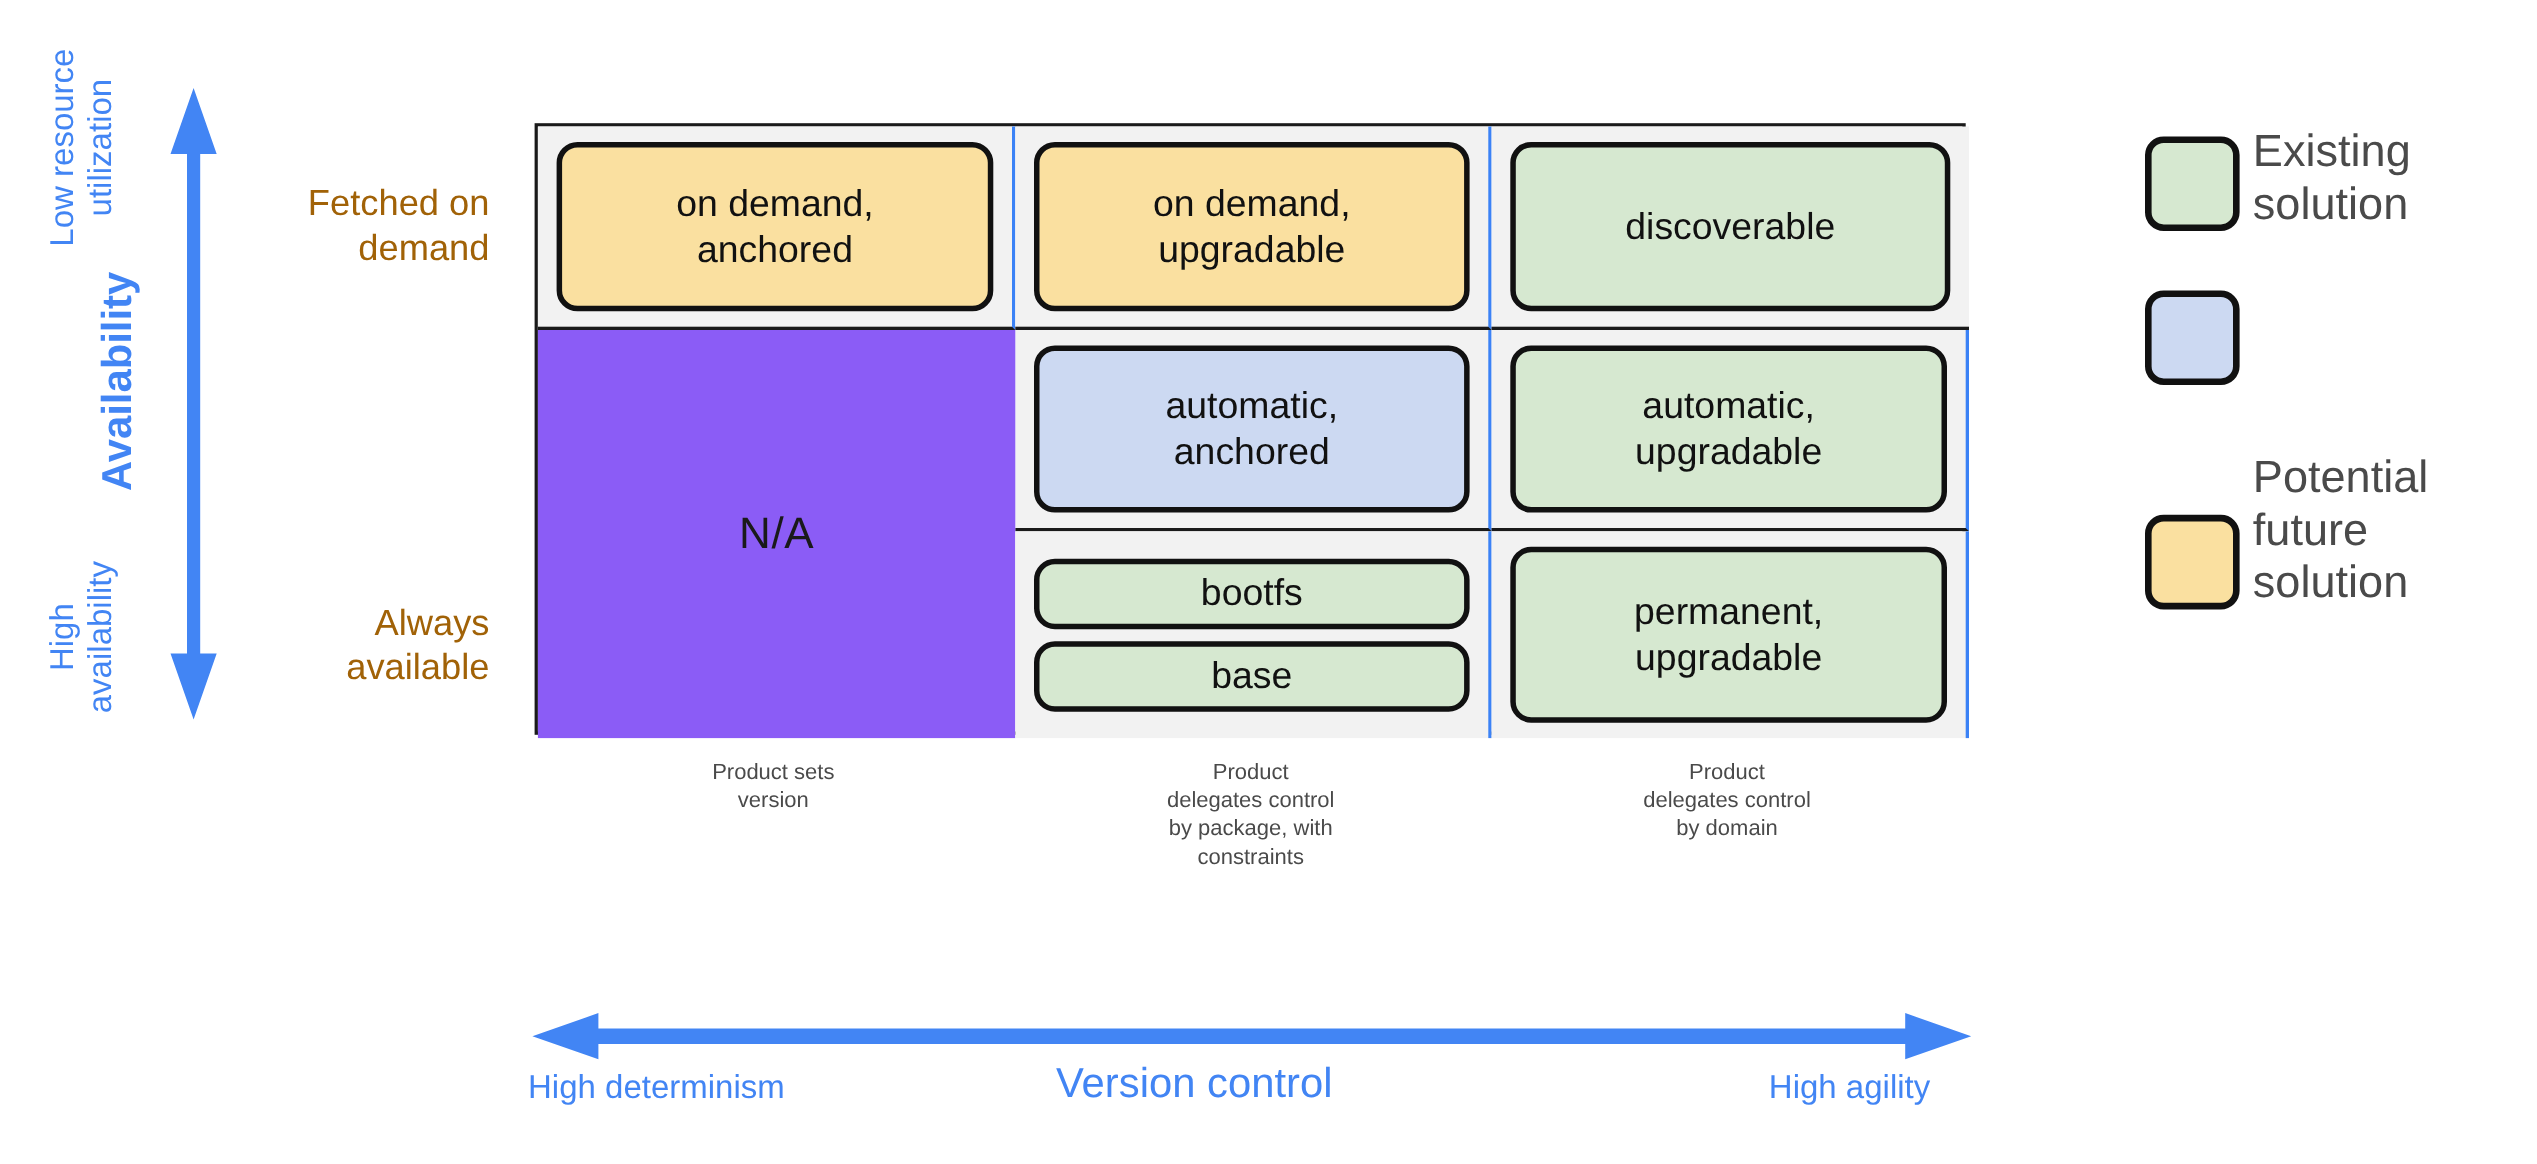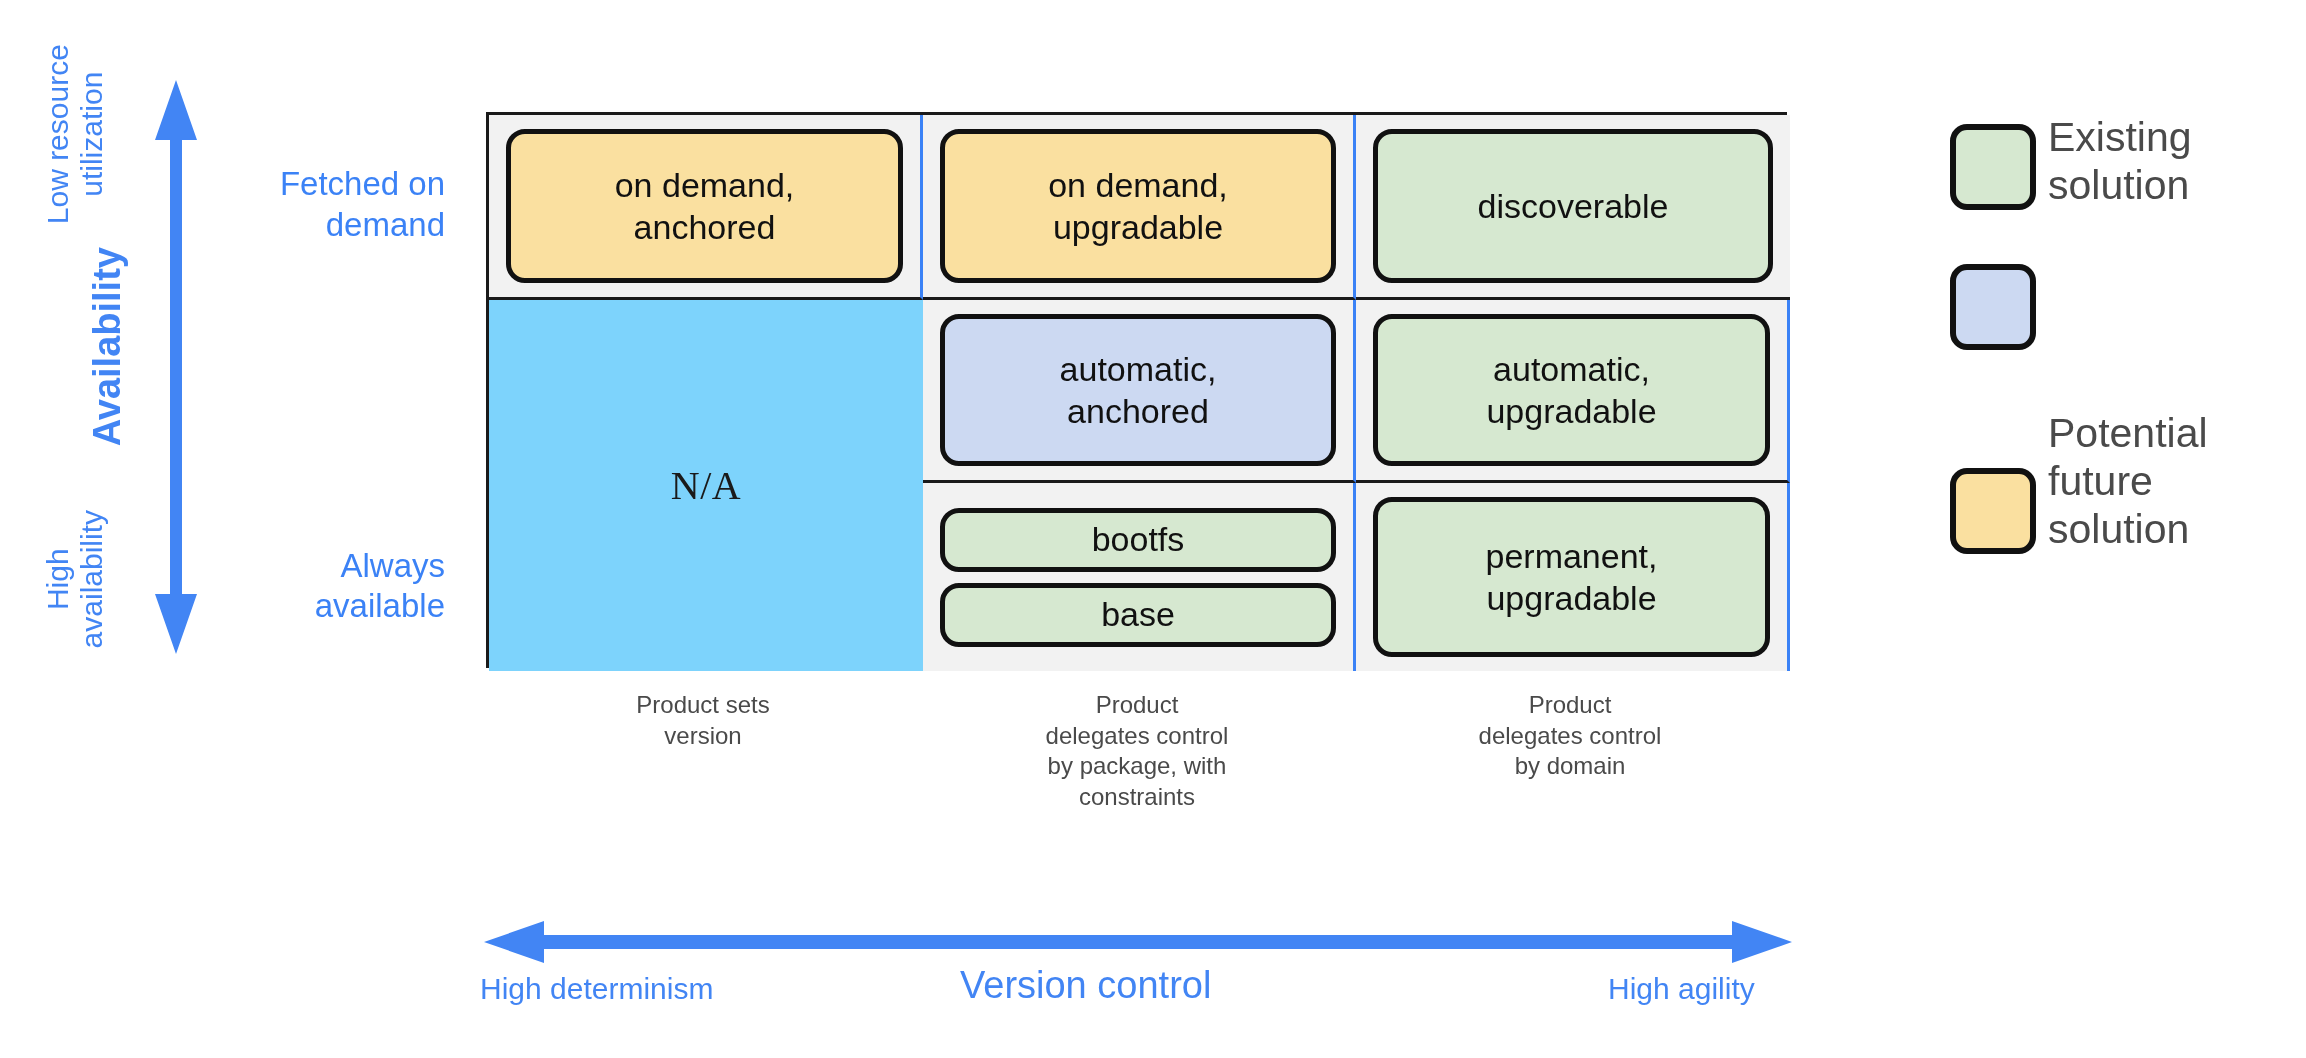--- a/index.html
+++ b/index.html
@@ -37,21 +37,21 @@
     font-size:30px;
     transform:rotate(-90deg);
   }
 
   
   .row-label{
     position:absolute;
     right:1861px;          
     width:300px;
     text-align:right;
-    color:#3b82f6;
+    color:#a16207;
     font-size:33px;
     line-height:1.22;
     display:flex;
     align-items:center;
     justify-content:flex-end;
   }
   #row-label-0{top:112px;height:185px;}
   #row-label-1{top:297px;height:183px;}
   #row-label-2{top:492px;height:188px;}
 
@@ -74,25 +74,24 @@
     flex-direction:column;
     align-items:stretch;
     justify-content:center;
     padding:14px 17px;
     gap:11px;
     position:relative;
   }
   .cell.b-r{border-right:3px solid #3b82f6;}
   .cell.b-b{border-bottom:3px solid #1a1a1a;}
   .cell.na{
-    background:#7dd3fc;
+    background:#8b5cf6;
     padding:0;
     align-items:center;
     justify-content:center;
-    font-family:Liberation Serif, serif;
   }
   .box{
     border:5px solid #111111;
     border-radius:19px;
     box-sizing:border-box;
     display:flex;
     align-items:center;
     justify-content:center;
     text-align:center;
     color:#111111;
@@ -110,21 +109,21 @@
     letter-spacing:.5px;
   }
 
   
   .col-label{
     position:absolute;
     top:690px;
     width:434px;
     text-align:center;
     color:#4a4a4a;
-    font-size:24px;
+    font-size:20px;
     line-height:1.28;
   }
   #col-label-0{left:486px;}
   #col-label-1{left:920px;}
   #col-label-2{left:1353px;}
 
   
   #x-axis-arrow{position:absolute;left:478px;top:916px;width:1320px;height:52px;}
   .xlabel{position:absolute;color:#4285f4;white-space:nowrap;}
   #x-axis-left-label{left:480px;top:972px;font-size:30px;}

